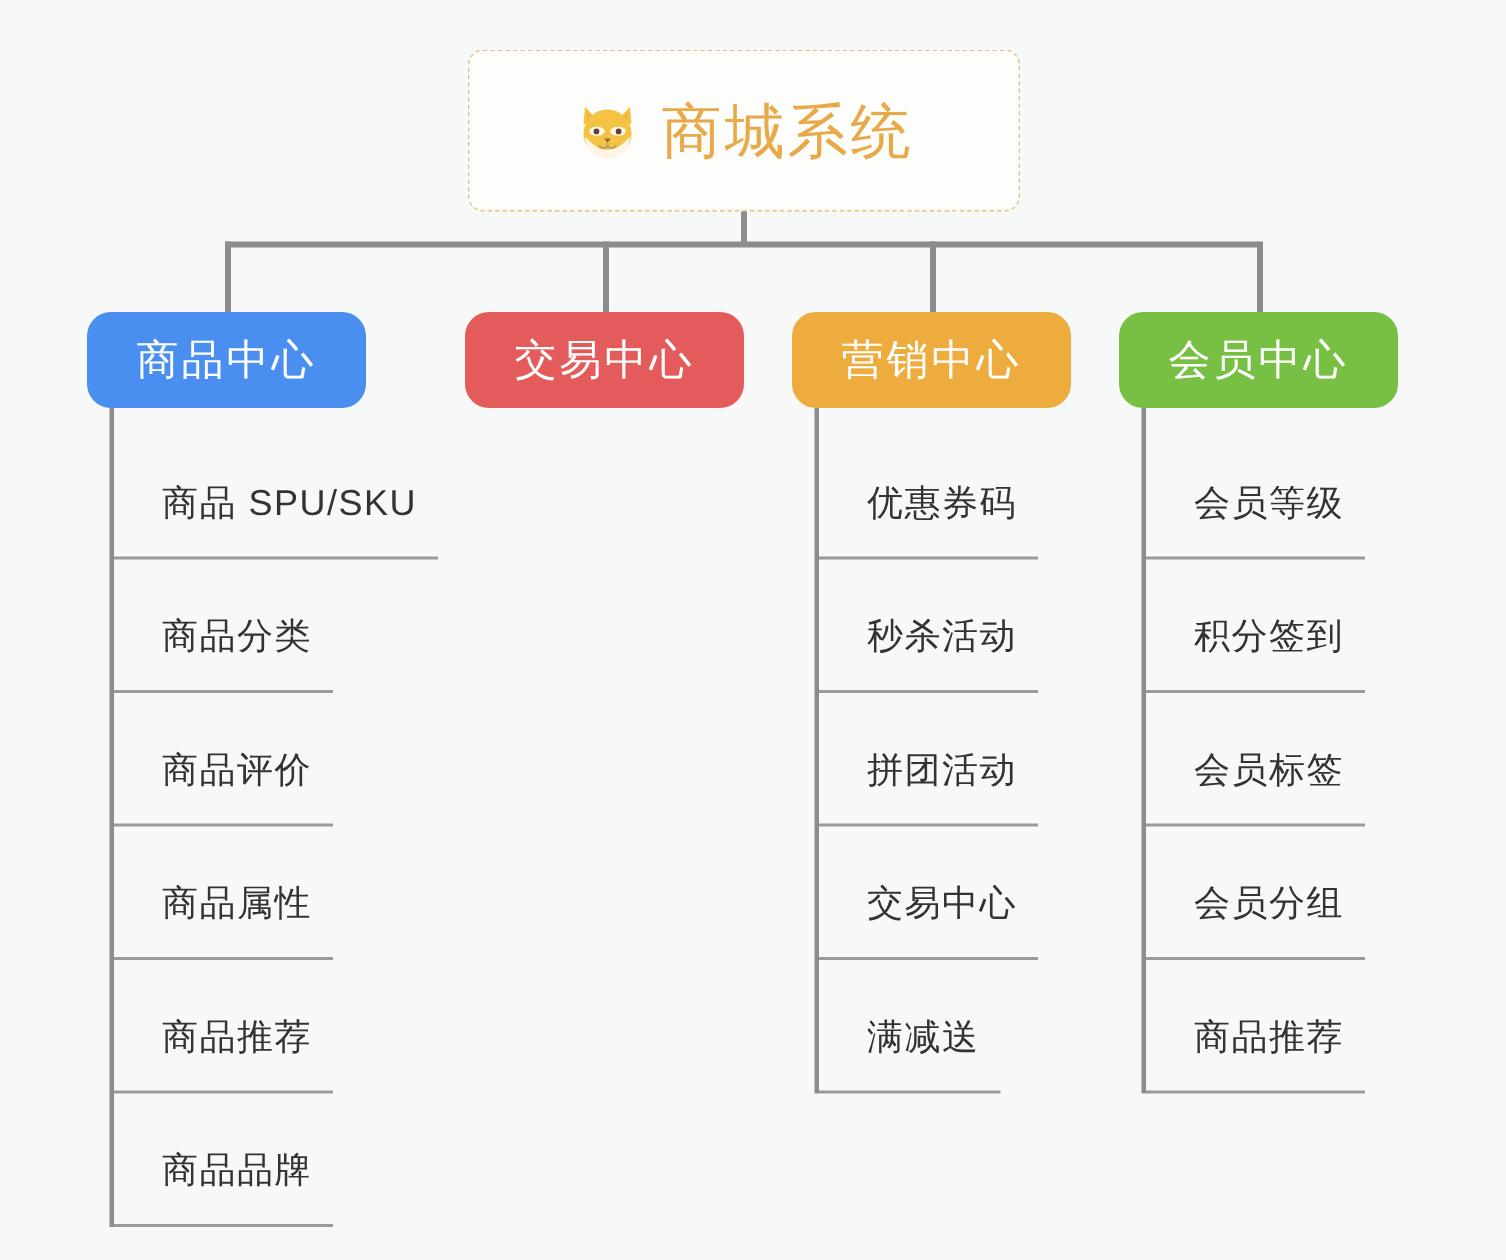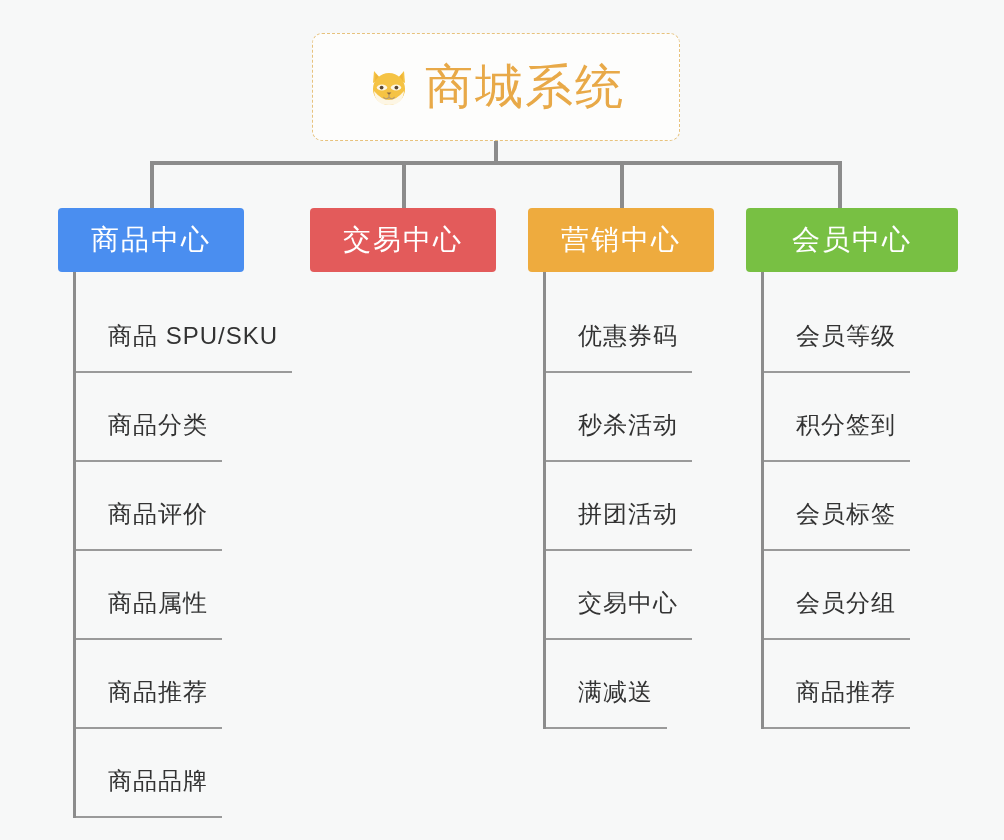--- a/index.html
+++ b/index.html
@@ -34,21 +34,21 @@
     justify-content: center;
     gap: 14px;
   }
   .root-emoji {
     font-size: 40px;
     line-height: 1;
     display: block;
   }
   .root-emoji svg { display: block; }
   .root-title {
-    font-size: 48px;
+    font-size: 40px;
     color: #e8a948;
     letter-spacing: 2px;
     font-weight: 400;
     white-space: nowrap;
   }
 
   
   .conn {
     position: absolute;
     background: #8c8c8c;
@@ -80,33 +80,33 @@
     position: absolute;
     top: 208px;
   }
   .col-1 { left: 58px;  width: 220px; }
   .col-2 { left: 310px; width: 200px; }
   .col-3 { left: 528px; width: 200px; }
   .col-4 { left: 746px; width: 200px; }
 
   .cat-header {
     height: 64px;
-    border-radius: 4px;
+    border-radius: 16px;
     display: flex;
     align-items: center;
     justify-content: center;
     color: #ffffff;
     font-size: 28px;
     letter-spacing: 2px;
     white-space: nowrap;
   }
   .col-1 .cat-header { width: 186px; }
   .col-2 .cat-header { width: 186px; }
   .col-3 .cat-header { width: 186px; text-align: center; }
-  .col-4 .cat-header { width: 212px; }
+  .col-4 .cat-header { width: 186px; }
 
   
   .leaf-list {
     position: relative;
     margin-left: 15px;
     padding-left: 0;
     border-left: 3px solid #8c8c8c;
     margin-top: 0;
     padding-top: 12px;
   }

